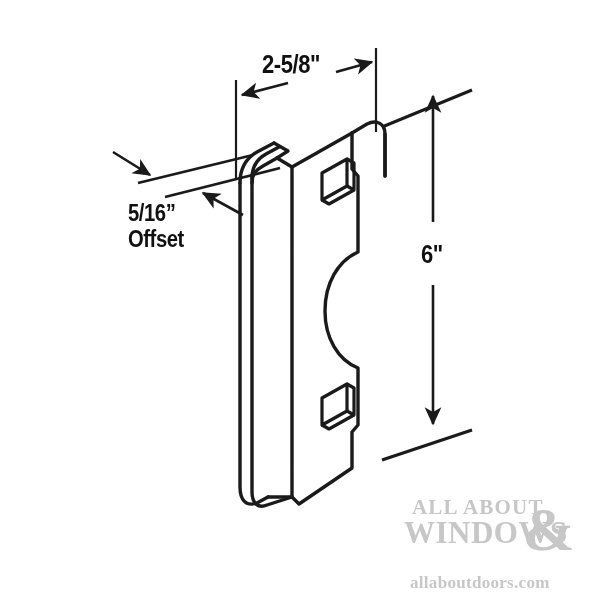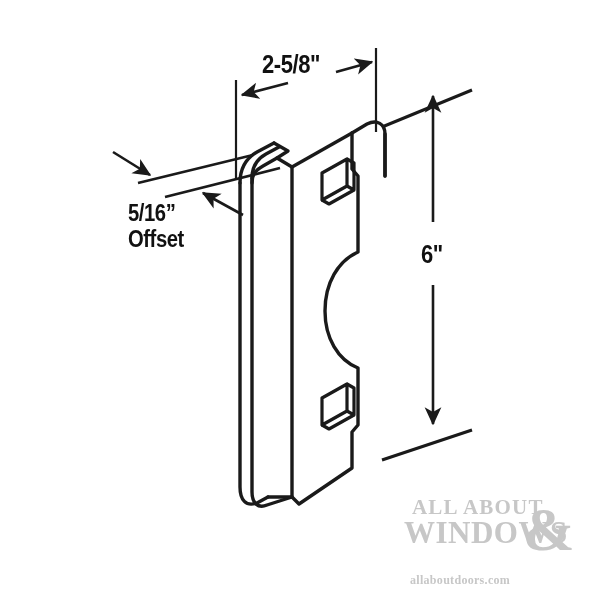--- a/index.html
+++ b/index.html
@@ -104,21 +104,21 @@
     top: 1px;
     font-size: 62px;
     font-weight: bold;
     line-height: 62px;
     font-family: "Liberation Serif", serif;
   }
   #logo .logo-url {
     position: absolute;
     left: 6px;
     top: 76px;
-    font-size: 12px;
+    font-size: 17px;
     font-weight: bold;
     letter-spacing: 0.3px;
     font-family: "Liberation Serif", serif;
   }
 </style>
 </head>
 <body>
 
 <div id="canvas">
 

